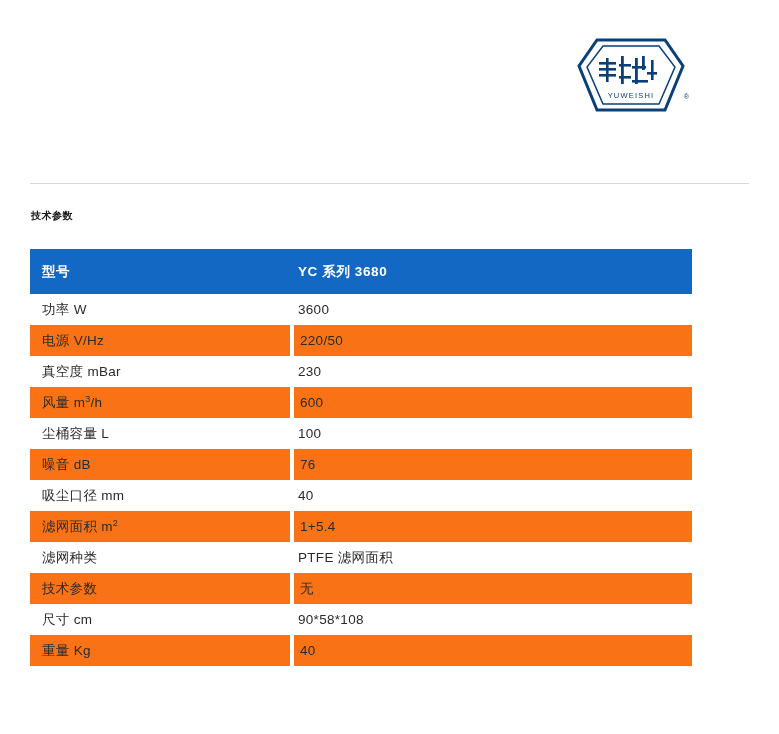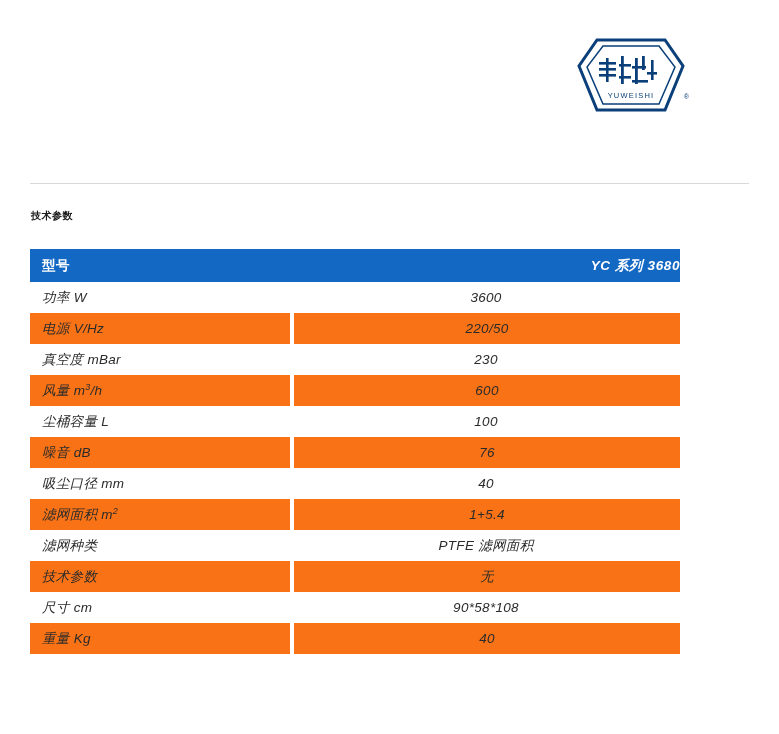--- a/index.html
+++ b/index.html
@@ -66,53 +66,52 @@
     position: absolute;
     left: 30px;
     top: 249px;
     width: 650px;
     border-collapse: collapse;
     table-layout: fixed;
   }
   .spec-table th, .spec-table td {
     font-size: 13.5px;
     border: none;
-    padding: 0;
+    padding: 6px;
   }
   .spec-table thead th {
     background: #1268c3;
     color: #ffffff;
     height: 33px;
     font-weight: bold;
     letter-spacing: 0.6px;
   }
   .th-model {
     width: 262px;
     text-align: left;
     padding-left: 12px !important;
     box-sizing: border-box;
   }
   .th-value {
     width: 388px;
-    text-align: right;
-    font-style: italic;
-  }
-  .spec-table tbody tr { height: 31px; font-style: italic; }
+    text-align: left;
+  }
+  .spec-table tbody tr { height: 31px; }
   .spec-table tbody td {
     color: #2b2b2b;
     vertical-align: middle;
   }
   .cell-label {
     padding-left: 12px !important;
     box-sizing: border-box;
     text-align: left;
     letter-spacing: 0.3px;
   }
   .cell-value {
-    text-align: center;
+    text-align: left;
     letter-spacing: 0.3px;
   }
   .row-shaded td { background: #f97316; }
   .row-plain td { background: #ffffff; }
   
   .cell-label { border-right: 4px solid #ffffff; }
   .row-shaded .cell-label { border-right: 4px solid #ffffff; }
 
   sup {
     font-size: 9px;

